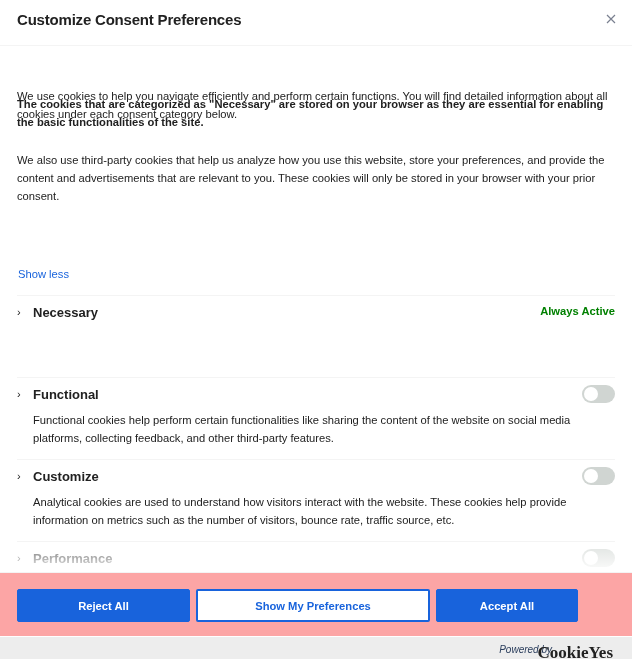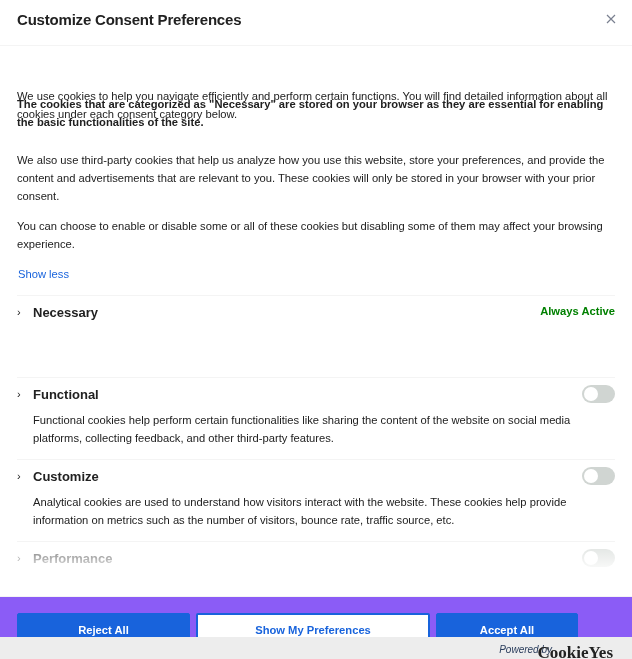--- a/index.html
+++ b/index.html
@@ -17,21 +17,21 @@
   .showless { position: absolute; left: 18px; top: 221px; font-size: 11.2px; color: #1863dc; cursor: pointer; }
   .cat { position: absolute; left: 17px; right: 17px; border-top: 1px solid #f4f4f4; }
   .cat-head { position: absolute; left: 0; right: 0; top: 0; height: 30px; }
   .chev { position: absolute; left: 0; top: 10px; font-size: 11px; color: #212121; }
   .cat-name { position: absolute; left: 16px; top: 9px; font-size: 13px; font-weight: bold; color: #212121; }
   .always { position: absolute; right: 0; top: 9px; font-size: 11.2px; font-weight: bold; color: #008000; }
   .toggle { position: absolute; right: 0; top: 7px; width: 33px; height: 18px; border-radius: 9px; background: #d0d5d2; cursor: pointer; }
   .toggle::after { content: ""; position: absolute; left: 2px; top: 2px; width: 14px; height: 14px; border-radius: 50%; background: #fff; }
   .cat-desc { position: absolute; left: 16px; right: 0; top: 33px; font-size: 11.2px; line-height: 18px; color: #212121; }
   .fade { position: absolute; left: 0; right: 0; top: 500px; height: 25px; background: linear-gradient(rgba(255,255,255,0.4), rgba(255,255,255,0.95)); }
-  .footer { position: absolute; top: 596px; left: 0; right: 0; height: 64px; border-top: 1px solid #f4f4f4; background: #8b5cf6; }
+  .footer { position: absolute; top: 572px; left: 0; right: 0; height: 64px; border-top: 1px solid #f4f4f4; background: #fca5a5; }
   .btn { position: absolute; top: 16px; height: 33px; font-size: 11.2px; font-weight: bold; border-radius: 2px; display: flex; align-items: center; justify-content: center; cursor: pointer; }
   .btn-reject { left: 17px; width: 173px; background: #1863dc; color: #fff; border: 1px solid #1863dc; }
   .btn-save { left: 196px; width: 234px; background: #fff; color: #1863dc; border: 2px solid #1863dc; }
   .btn-accept { left: 436px; width: 142px; background: #1863dc; color: #fff; border: 1px solid #1863dc; }
   .powered { position: absolute; top: 637px; left: 0; right: 0; height: 22px; background: #ededed; }
   .powered-text { position: absolute; right: 80px; top: 7px; font-size: 10px; color: #293c5b; font-style: italic; }
   .brand { position: absolute; right: 19px; top: 6px; font-size: 17px; font-weight: bold; color: #212121; font-family: Liberation Serif, serif; }
 </style>
 </head>
 <body>
@@ -42,21 +42,20 @@
     <svg width="14" height="14" viewBox="0 0 14 14">
         <path d="M3 3 L11 11 M11 3 L3 11" stroke="#7a8090" stroke-width="1.2"></path>
       </svg>
   </div>
 </div>
 
 <div class="body">
   <p class="para p1">We use cookies to help you navigate efficiently and perform certain functions. You will find detailed information about all cookies under each consent category below.</p>
   <p class="para p2">The cookies that are categorized as "Necessary" are stored on your browser as they are essential for enabling the basic functionalities of the site.</p>
   <p class="para p3">We also use third-party cookies that help us analyze how you use this website, store your preferences, and provide the content and advertisements that are relevant to you. These cookies will only be stored in your browser with your prior consent.</p>
-  <p class="para p4">You can choose to enable or disable some or all of these cookies but disabling some of them may affect your browsing experience.</p>
   <div class="showless">Show less</div>
 
   <div class="cat" style="top:248px;height:82px;">
     <div class="cat-head">
       <span class="chev">›</span>
       <span class="cat-name">Necessary</span>
       <span class="always">Always Active</span>
     </div>
   </div>
 

